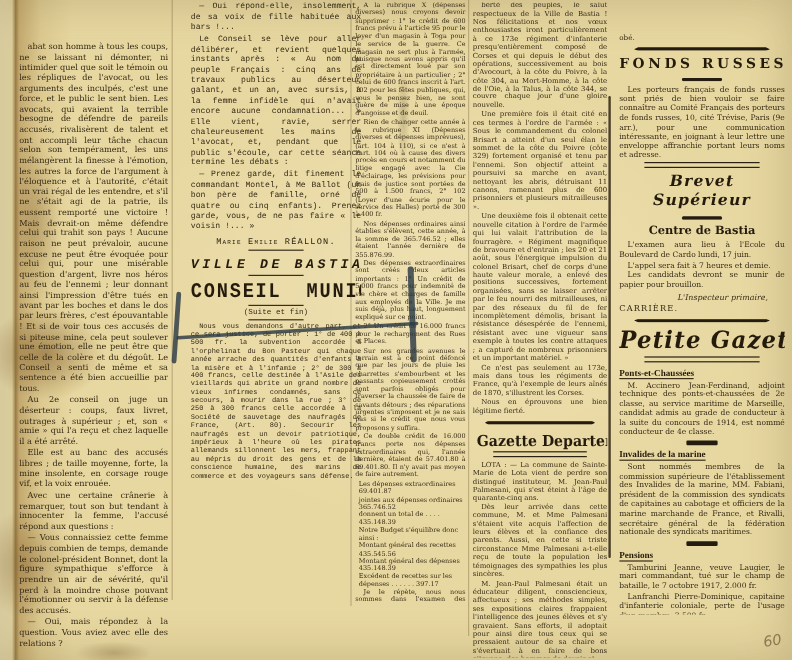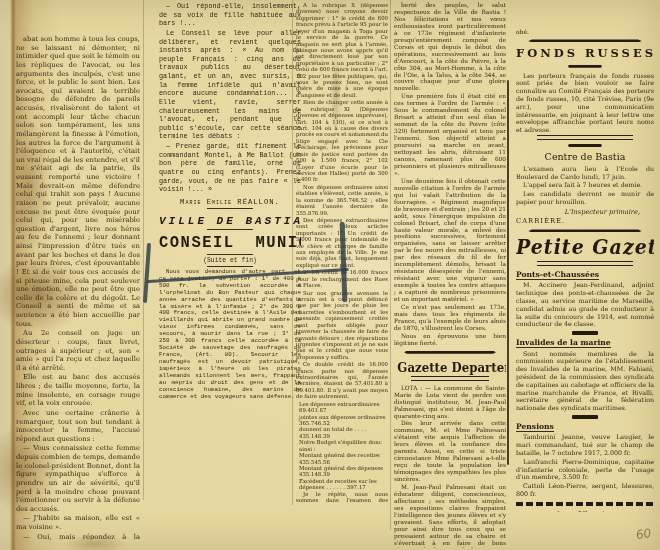--- a/index.html
+++ b/index.html
@@ -33,23 +33,23 @@
   .suite{font-size:6.4px;text-align:center;margin:2px 0;}
   .gaz-title{font-weight:bold;font-size:12.5px;text-align:center;color:#241b0c;margin:6px 0 1px;transform:scaleX(.94);white-space:nowrap;letter-spacing:0;}
   .dbl{width:70%;height:3px;border-top:1px solid #2a2114;border-bottom:1px solid #2a2114;margin:1px auto 4px;}
   .bar{height:3px;background:#241c10;margin:4px auto;clip-path:polygon(0 50%,3% 0,97% 0,100% 50%,97% 100%,3% 100%);}
   .bar.w{width:82%;}
   .bar.s{width:34px;}
   .orn{width:26px;height:4px;background:#241c10;margin:3px auto;border-radius:1px;}
   .chain{height:4px;background:repeating-linear-gradient(90deg,#241c10 0 7px,transparent 7px 10px);margin:4px 0;}
   .fonds-title{font-weight:bold;font-size:11.5px;letter-spacing:3px;text-align:center;color:#241b0c;margin:2px 0;white-space:nowrap;}
   .brevet-title{font-weight:bold;font-style:italic;font-size:13px;text-align:center;letter-spacing:1px;color:#241b0c;margin:4px 0 1px;}
-  .centre-title{font-weight:normal;font-size:9.5px;text-align:center;margin:3px 0 2px;color:#241b0c;}
+  .centre-title{font-weight:bold;font-size:9.5px;text-align:center;margin:3px 0 2px;color:#241b0c;}
   .pg-title{font-weight:bold;font-style:italic;font-size:19px;text-align:center;letter-spacing:1px;color:#241b0c;margin:2px 0 0;transform:scaleY(1.05);white-space:nowrap;}
-  .subhead{font-size:7.6px;font-weight:bold;margin:3px 0 2px;color:#241b0c;}
+  .subhead{font-size:7.6px;font-weight:bold;margin:3px 0 2px;color:#241b0c;font-family:Liberation Serif, serif;}
   .subhead span{border-bottom:1px solid #3a2e18;}
   .sig-role{font-style:italic;font-size:6.6px;text-align:right;padding-right:14px;margin:2px 0 0;}
   .sig-name{font-size:6.8px;text-align:left;letter-spacing:1px;margin:1px 0;}
   .imprint{font-size:7.6px;text-align:center;margin:3px 0;font-style:italic;}
   .gerant{font-size:7px;font-weight:bold;font-style:italic;text-align:center;border-bottom:2px solid #241c10;padding-bottom:2px;margin:2px 8px;}
   .frag{font-size:6px;margin:0;}
   .pencil{position:absolute;left:636px;top:527px;font-family:"DejaVu Sans",sans-serif;font-style:italic;font-size:12px;color:#8a7950;transform:rotate(-10deg);}
 </style>
 </head>
 <body>
@@ -60,21 +60,20 @@
   <div class="vrule" style="left:292px;top:0;height:505px;"></div>
   <div class="vrule" style="left:390px;top:0;height:530px;"></div>
   <div class="vrule dark" style="left:507px;top:80px;height:385px;"></div>
 
   <div class="col t1" style="left:16px;top:3px;width:124px;height:505px;margin-top:32px;">
       <p class="para">abat son homme à tous les coups, ne se laissant ni démonter, ni intimider quel que soit le témoin ou les répliques de l'avocat, ou les arguments des inculpés, c'est une force, et le public le sent bien. Les avocats, qui avaient la terrible besogne de défendre de pareils accusés, rivalisèrent de talent et ont accompli leur tâche chacun selon son tempérament, les uns mélangèrent la finesse à l'émotion, les autres la force de l'argument à l'éloquence et à l'autorité, c'était un vrai régal de les entendre, et s'il ne s'était agi de la patrie, ils eussent remporté une victoire ! Mais devrait-on même défendre celui qui trahit son pays ! Aucune raison ne peut prévaloir, aucune excuse ne peut être évoquée pour celui qui, pour une misérable question d'argent, livre nos héros au feu de l'ennemi ; leur donnant ainsi l'impression d'être tués en avant par les boches et dans le dos par leurs frères, c'est épouvantable ! Et si de voir tous ces accusés de si piteuse mine, cela peut soulever une émotion, elle ne peut être que celle de la colère et du dégoût. Le Conseil a senti de même et sa sentence a été bien accueillie par tous.</p>
       <p class="para">Au 2e conseil on juge un déserteur : coups, faux livret, outrages à supérieur ; et, son « amie » qui l'a reçu et chez laquelle il a été arrêté.</p>
       <p class="para">Elle est au banc des accusés libres ; de taille moyenne, forte, la mine insolente, en corsage rouge vif, et la voix enrouée.</p>
       <p class="para">Avec une certaine crânerie à remarquer, tout son but tendant à innocenter la femme, l'accusé répond aux questions :</p>
       <p class="para">— Vous connaissiez cette femme depuis combien de temps, demande le colonel-président Bonnet, dont la figure sympathique s'efforce à prendre un air de sévérité, qu'il perd à la moindre chose pouvant l'émotionner ou servir à la défense des accusés.</p>
-      <p class="para">— J'habite sa maison, elle est « ma voisine ».</p>
       <p class="para">— Oui, mais répondez à la question. Vous aviez avec elle des relations ?</p>
     </div>
 
   <div class="col" style="left:159px;top:2px;width:142px;height:546px;font-family:Liberation Mono, monospace;">
     <div class="t1">
         <p class="para">— Oui répond-elle, insolemment, de sa voix de fille habituée aux bars !...</p>
         <p class="para">Le Conseil se lève pour aller délibérer, et revient quelques instants après : « Au nom du peuple Français : cinq ans de travaux publics au déserteur galant, et un an, avec sursis, à la femme infidèle qui n'avait encore aucune condamnation... » Elle vient, ravie, serrer chaleureusement les mains de l'avocat, et, pendant que le public s'écoule, car cette séance termine les débats :</p>
         <p class="para">— Prenez garde, dit finement le commandant Montel, à Me Ballot (un bon père de famille, orné de quatre ou cinq enfants). Prenez garde, vous, de ne pas faire « le voisin !... »</p>
       </div>
     <div class="byline">Marie Emilie RÉALLON.</div>
@@ -135,20 +134,21 @@
 
   <div class="col t4" style="left:516px;top:0;width:138px;height:484px;margin-top:28px;">
     <p class="frag">obé.</p>
     <div class="bar w"></div>
     <h2 class="fonds-title">FONDS RUSSES</h2>
     <div class="bar s"></div>
     <div>
         <p class="para">Les porteurs français de fonds russes sont priés de bien vouloir se faire connaître au Comité Français des porteurs de fonds russes, 10, cité Trévise, Paris (9e arr.), pour une communication intéressante, en joignant à leur lettre une enveloppe affranchie portant leurs noms et adresse.</p>
       </div>
     <div class="dbl"></div>
+    <h2 class="brevet-title">Brevet Supérieur</h2>
     <div class="bar s"></div>
     <h3 class="centre-title">Centre de Bastia</h3>
     <div>
         <p class="para">L'examen aura lieu à l'Ecole du Boulevard de Cardo lundi, 17 juin.</p>
         <p class="para">L'appel sera fait à 7 heures et demie.</p>
         <p class="para">Les candidats devront se munir de papier pour brouillon.</p>
       </div>
     <p class="sig-role">L'Inspecteur primaire,</p>
     <p class="sig-name">CARRIÈRE.</p>
     <div class="bar w"></div>

